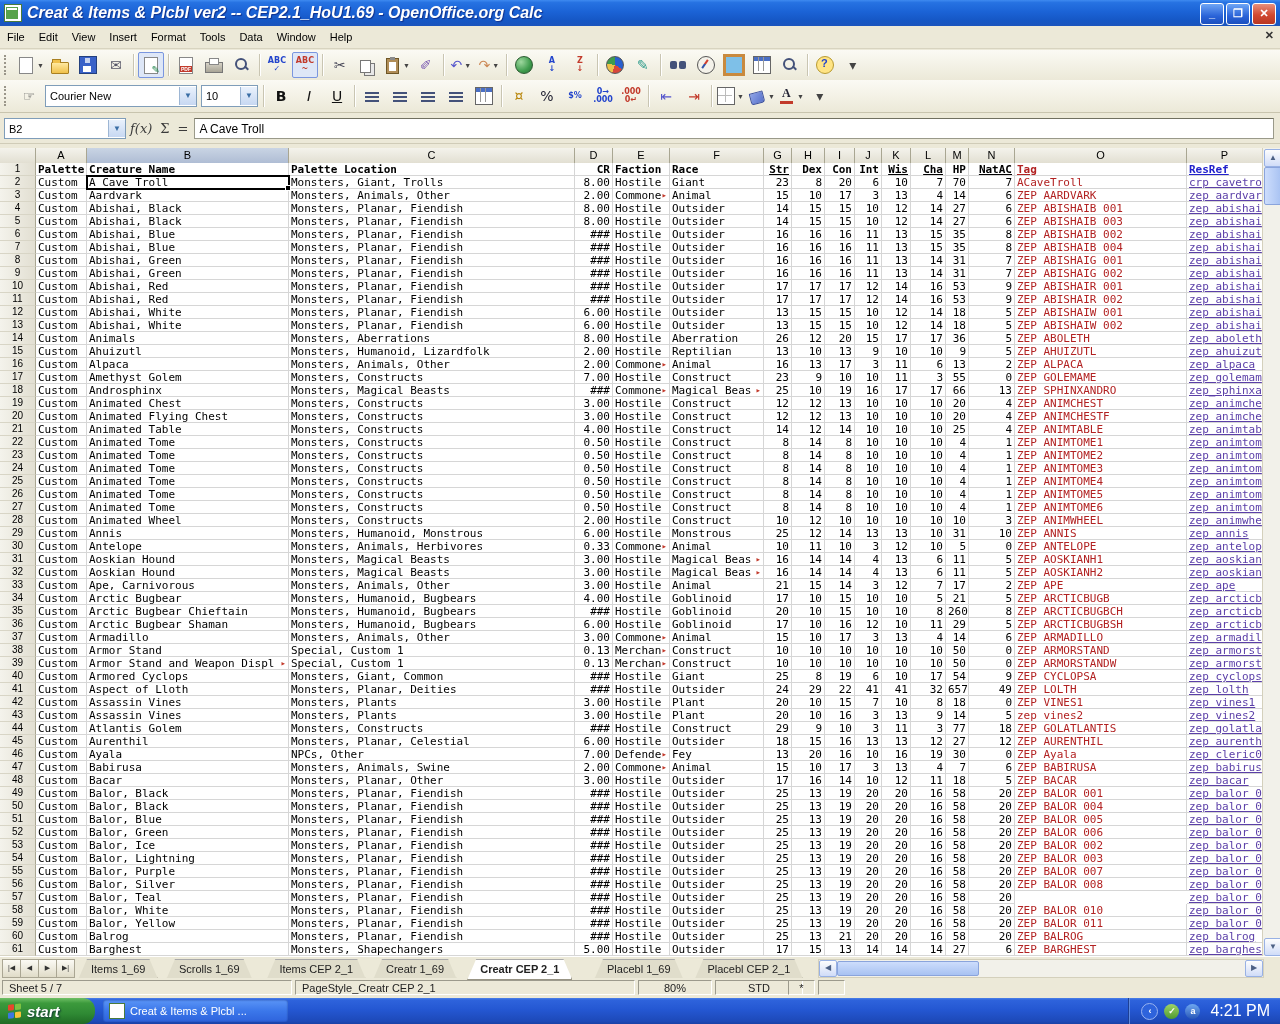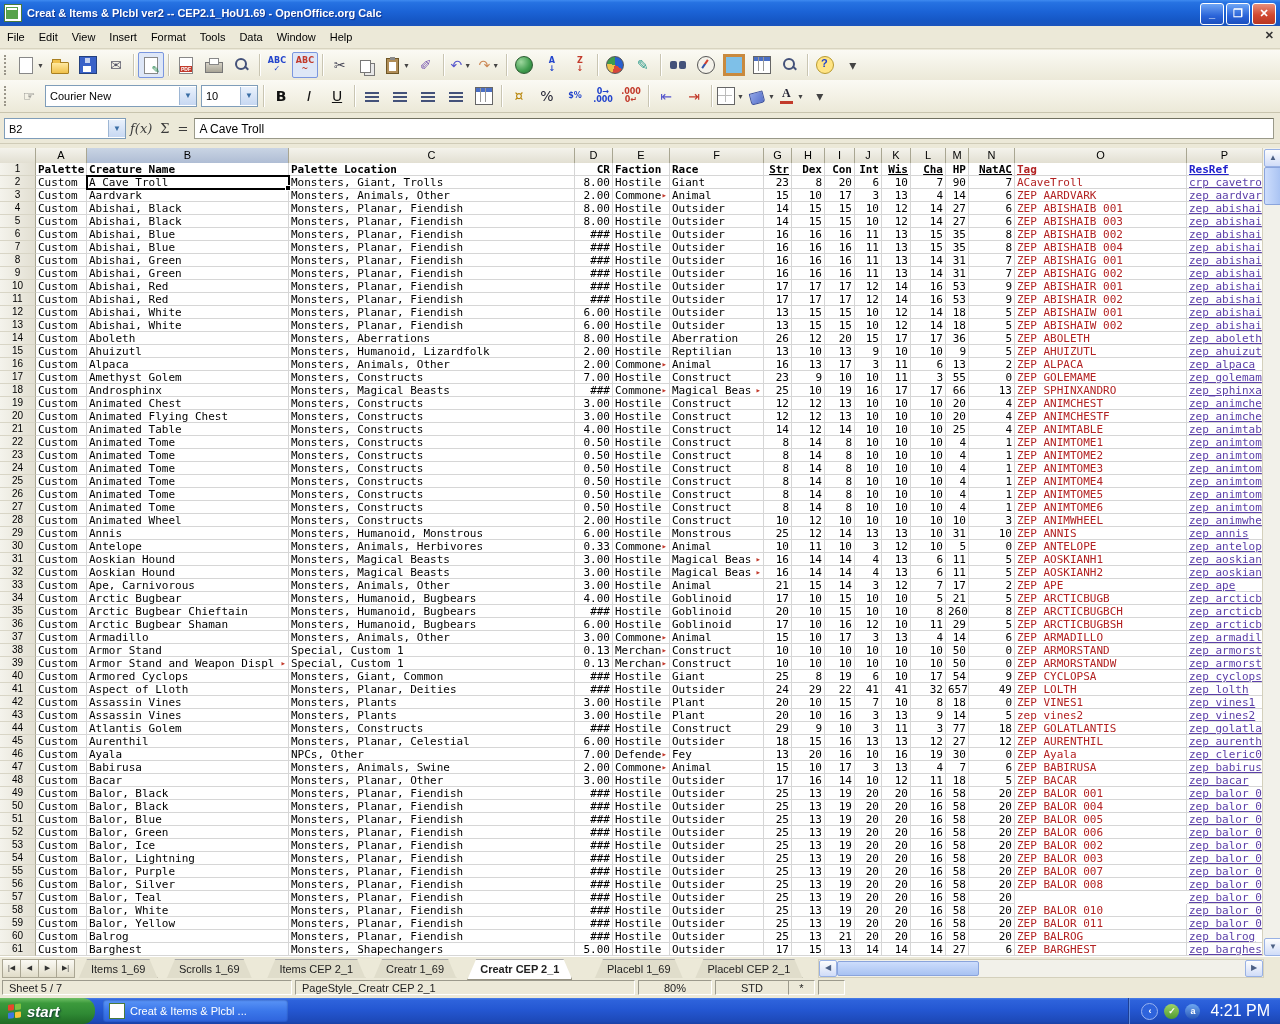--- a/index.html
+++ b/index.html
@@ -5,21 +5,21 @@
   html,body{margin:0;padding:0;background:#000;}
   #screen{position:relative;width:1280px;height:1024px;overflow:hidden;
     font-family:"Liberation Sans",sans-serif;background:#ECE9D8;cursor:default;}
   
   .titlebar{position:absolute;left:0;top:0;width:1280px;height:26px;
     background:linear-gradient(180deg,#3E8AF0 0%,#2672E2 10%,#1B63D6 45%,#1556C4 80%,#1B54BC 100%);
     display:flex;align-items:center;color:#fff;}
   .appicon{width:16px;height:16px;margin:0 5px 0 4px;background:#fff;border:1px solid #4b7b3a;position:relative;}
   .appicon::after{content:"";position:absolute;left:2px;top:3px;width:10px;height:2px;
     box-shadow:0 0 0 1px #58a24a,0 4px 0 1px #58a24a,0 8px 0 1px #58a24a;}
-  .titletext{font-size:11px;font-weight:bold;text-shadow:1px 1px 1px #10318c;white-space:nowrap;}
+  .titletext{font-size:16px;font-weight:bold;text-shadow:1px 1px 1px #10318c;white-space:nowrap;font-style:italic;}
   .wbtns{position:absolute;right:4px;top:3px;display:flex;gap:2px;}
   .wbtn{width:22px;height:20px;border:1px solid #fff;border-radius:3px;color:#fff;
     font-size:11px;line-height:18px;text-align:center;font-weight:bold;
     background:linear-gradient(180deg,#6ea5f5,#2a63d8 60%,#1b4fbe);}
   .wbtn.close{background:linear-gradient(180deg,#e8907c,#d14830 55%,#b83722);}
   
   .menubar{position:absolute;left:0;top:26px;width:1280px;height:22px;background:#ECE9D8;
     display:flex;align-items:center;font-size:11px;border-bottom:1px solid #d8d4c0;}
   .menuitem{padding:3px 7px;}
   .docclose{position:absolute;right:6px;top:3px;font-size:11px;color:#333;font-weight:bold;}
@@ -407,21 +407,21 @@
       <div class="cell" style="left: 289px; top: 28px; width: 286px; height: 13px;">Monsters, Giant, Trolls</div>
       <div class="cell r" style="left: 575px; top: 28px; width: 38px; height: 13px;">8.00</div>
       <div class="cell" style="left: 613px; top: 28px; width: 57px; height: 13px;">Hostile</div>
       <div class="cell" style="left: 670px; top: 28px; width: 94px; height: 13px;">Giant</div>
       <div class="cell r" style="left: 764px; top: 28px; width: 28px; height: 13px;">23</div>
       <div class="cell r" style="left: 792px; top: 28px; width: 33px; height: 13px;">8</div>
       <div class="cell r" style="left: 825px; top: 28px; width: 30px; height: 13px;">20</div>
       <div class="cell r" style="left: 855px; top: 28px; width: 27px; height: 13px;">6</div>
       <div class="cell r" style="left: 882px; top: 28px; width: 29px; height: 13px;">10</div>
       <div class="cell r" style="left: 911px; top: 28px; width: 35px; height: 13px;">7</div>
-      <div class="cell r" style="left: 946px; top: 28px; width: 23px; height: 13px;">90</div>
+      <div class="cell r" style="left: 946px; top: 28px; width: 23px; height: 13px;">70</div>
       <div class="cell r" style="left: 969px; top: 28px; width: 46px; height: 13px;">7</div>
       <div class="cell tagc" style="left: 1015px; top: 28px; width: 172px; height: 13px;">ACaveTroll</div>
       <div class="cell resc" style="left: 1187px; top: 28px; width: 76px; height: 13px;">crp_cavetro</div>
       <div class="rowhead" style="top: 41px; height: 12px; line-height: 12px;">3</div>
       <div class="cell" style="left: 36px; top: 41px; width: 51px; height: 13px;">Custom</div>
       <div class="cell" style="left: 87px; top: 41px; width: 202px; height: 13px;">Aardvark</div>
       <div class="cell" style="left: 289px; top: 41px; width: 286px; height: 13px;">Monsters, Animals, Other</div>
       <div class="cell r" style="left: 575px; top: 41px; width: 38px; height: 13px;">2.00</div>
       <div class="cell" style="left: 613px; top: 41px; width: 57px; height: 13px;">Commone<span class="tri">▸</span></div>
       <div class="cell" style="left: 670px; top: 41px; width: 94px; height: 13px;">Animal</div>
@@ -600,21 +600,21 @@
       <div class="cell r" style="left: 825px; top: 171px; width: 30px; height: 13px;">15</div>
       <div class="cell r" style="left: 855px; top: 171px; width: 27px; height: 13px;">10</div>
       <div class="cell r" style="left: 882px; top: 171px; width: 29px; height: 13px;">12</div>
       <div class="cell r" style="left: 911px; top: 171px; width: 35px; height: 13px;">14</div>
       <div class="cell r" style="left: 946px; top: 171px; width: 23px; height: 13px;">18</div>
       <div class="cell r" style="left: 969px; top: 171px; width: 46px; height: 13px;">5</div>
       <div class="cell tagc" style="left: 1015px; top: 171px; width: 172px; height: 13px;">ZEP_ABISHAIW_002</div>
       <div class="cell resc" style="left: 1187px; top: 171px; width: 76px; height: 13px;">zep_abishai</div>
       <div class="rowhead" style="top: 184px; height: 12px; line-height: 12px;">14</div>
       <div class="cell" style="left: 36px; top: 184px; width: 51px; height: 13px;">Custom</div>
-      <div class="cell" style="left: 87px; top: 184px; width: 202px; height: 13px;"><span class="sp">Aboleth</span></div>
+      <div class="cell" style="left: 87px; top: 184px; width: 202px; height: 13px;"><span class="sp">Animals</span></div>
       <div class="cell" style="left: 289px; top: 184px; width: 286px; height: 13px;">Monsters, Aberrations</div>
       <div class="cell r" style="left: 575px; top: 184px; width: 38px; height: 13px;">8.00</div>
       <div class="cell" style="left: 613px; top: 184px; width: 57px; height: 13px;">Hostile</div>
       <div class="cell" style="left: 670px; top: 184px; width: 94px; height: 13px;">Aberration</div>
       <div class="cell r" style="left: 764px; top: 184px; width: 28px; height: 13px;">26</div>
       <div class="cell r" style="left: 792px; top: 184px; width: 33px; height: 13px;">12</div>
       <div class="cell r" style="left: 825px; top: 184px; width: 30px; height: 13px;">20</div>
       <div class="cell r" style="left: 855px; top: 184px; width: 27px; height: 13px;">15</div>
       <div class="cell r" style="left: 882px; top: 184px; width: 29px; height: 13px;">17</div>
       <div class="cell r" style="left: 911px; top: 184px; width: 35px; height: 13px;">17</div>
@@ -1437,21 +1437,21 @@
       <span class="hbtn" style="left:0;">◀</span>
       <span class="sthumb" style="left:18px;top:1px;width:140px;height:13px;background:linear-gradient(180deg,#CDDDFC,#A8C2F2);"></span>
       <span class="hbtn" style="right:0;">▶</span>
     </span>
   </div>
 
   <div class="statusbar">
     <span class="sseg" style="left:2px;width:290px;">Sheet 5 / 7</span>
     <span class="sseg" style="left:295px;width:340px;">PageStyle_Creatr CEP 2_1</span>
     <span class="sseg" style="left:638px;width:74px;text-align:center;">80%</span>
-    <span class="sseg" style="left:715px;width:74px;text-align:center;">STD</span>
+    <span class="sseg" style="left:715px;width:88px;text-align:center;">STD</span>
     <span class="sseg" style="left:788px;width:27px;text-align:center;">*</span>
     <span class="sseg" style="left:818px;width:27px;"></span>
   </div>
 
   <div class="taskbar">
     <span class="startbtn">
       <span class="flag" id="startflag">
           <i style="background: rgb(232, 70, 44);"></i>
           <i style="background: rgb(125, 194, 66);"></i>
           <i style="background: rgb(59, 119, 224);"></i>

